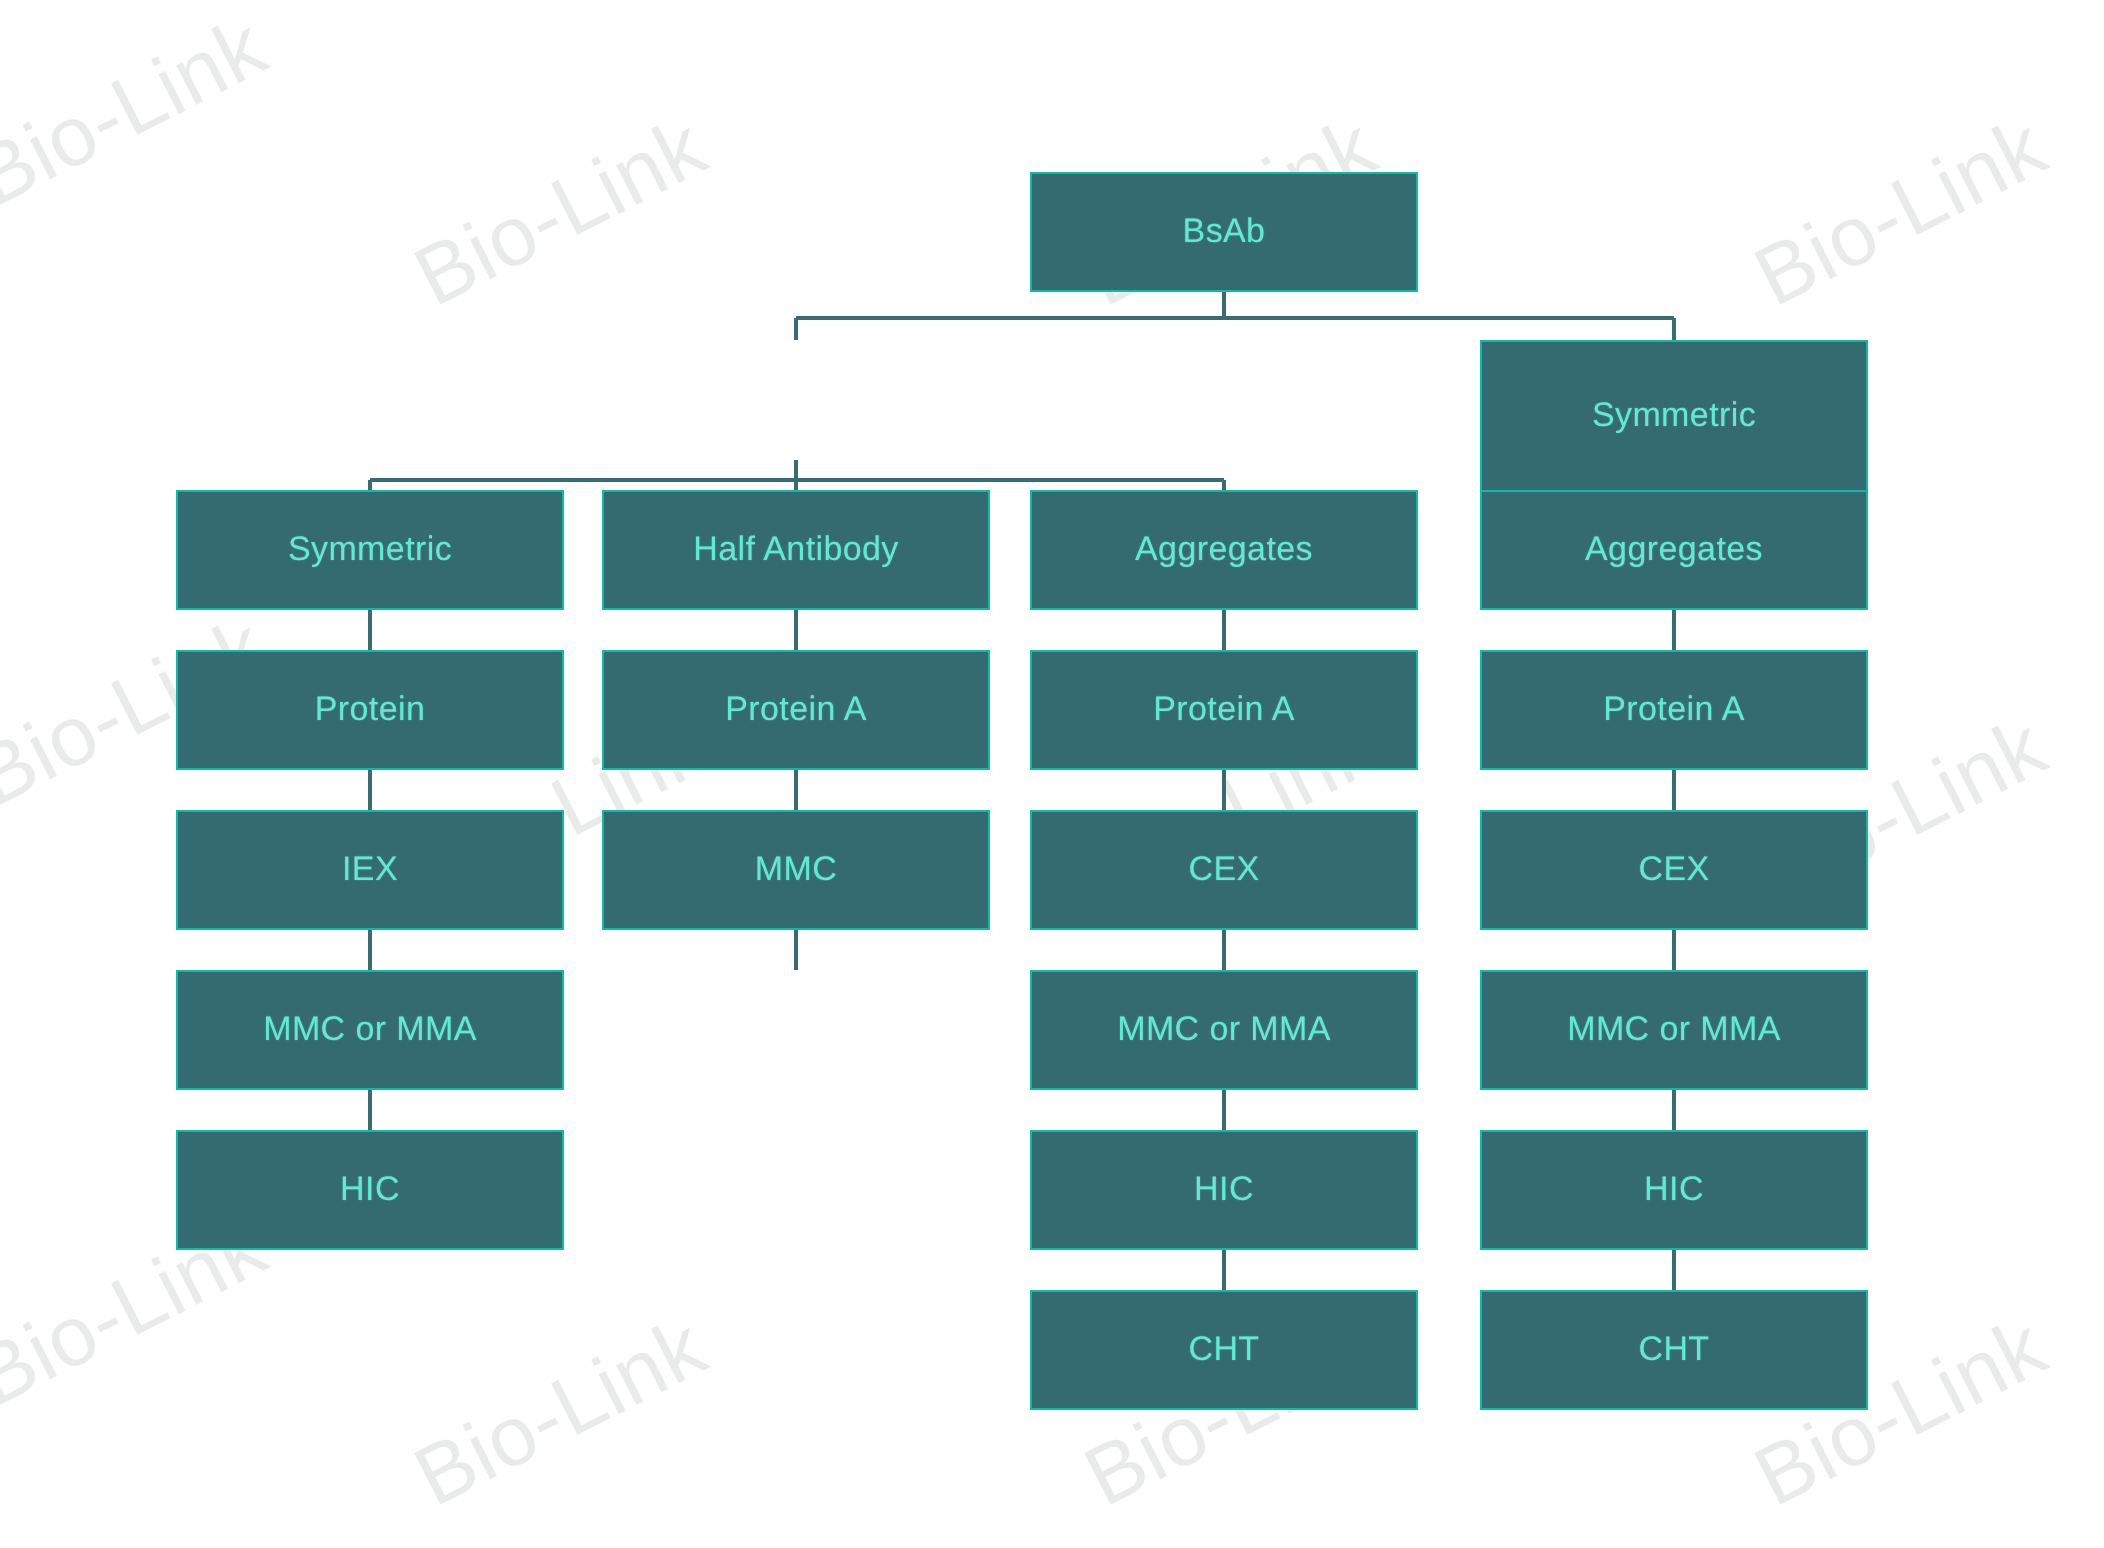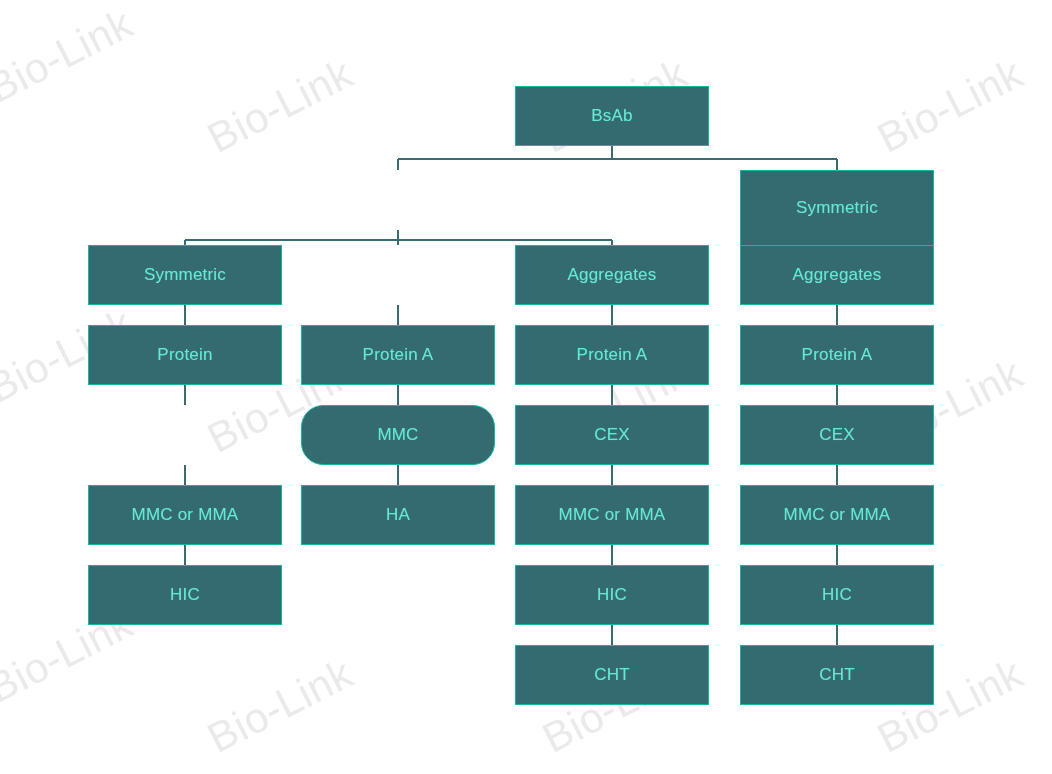--- a/index.html
+++ b/index.html
@@ -135,25 +135,26 @@
       <div class="conn conn-v" style="left: 836px; top: 465px; height: 20px;"></div>
       <div class="conn conn-v" style="left: 836px; top: 545px; height: 20px;"></div>
       <div class="conn conn-v" style="left: 836px; top: 625px; height: 20px;"></div>
     </div>
 
   <div id="node-layer">
       <div class="node" style="left: 515px; top: 86px; width: 194px; height: 60px;">BsAb</div>
       <div class="node" style="left: 740px; top: 170px; width: 194px; height: 77px;">Symmetric</div>
       <div class="node" style="left: 88px; top: 245px; width: 194px; height: 60px;">Symmetric</div>
       <div class="node" style="left: 88px; top: 325px; width: 194px; height: 60px;">Protein</div>
+      <div class="node" style="left: 88px; top: 405px; width: 194px; height: 60px;">IEX</div>
       <div class="node" style="left: 88px; top: 485px; width: 194px; height: 60px;">MMC or MMA</div>
       <div class="node" style="left: 88px; top: 565px; width: 194px; height: 60px;">HIC</div>
+      <div class="node" style="left: 301px; top: 245px; width: 194px; height: 60px;">Half Antibody</div>
       <div class="node" style="left: 301px; top: 325px; width: 194px; height: 60px;">Protein A</div>
-      <div class="node" style="left: 301px; top: 405px; width: 194px; height: 60px; border-radius: 22px;">MMC</div>
-      <div class="node" style="left: 301px; top: 485px; width: 194px; height: 60px;">HA</div>
+      <div class="node" style="left: 301px; top: 405px; width: 194px; height: 60px;">MMC</div>
       <div class="node" style="left: 515px; top: 245px; width: 194px; height: 60px;">Aggregates</div>
       <div class="node" style="left: 515px; top: 325px; width: 194px; height: 60px;">Protein A</div>
       <div class="node" style="left: 515px; top: 405px; width: 194px; height: 60px;">CEX</div>
       <div class="node" style="left: 515px; top: 485px; width: 194px; height: 60px;">MMC or MMA</div>
       <div class="node" style="left: 515px; top: 565px; width: 194px; height: 60px;">HIC</div>
       <div class="node" style="left: 515px; top: 645px; width: 194px; height: 60px;">CHT</div>
       <div class="node" style="left: 740px; top: 245px; width: 194px; height: 60px;">Aggregates</div>
       <div class="node" style="left: 740px; top: 325px; width: 194px; height: 60px;">Protein A</div>
       <div class="node" style="left: 740px; top: 405px; width: 194px; height: 60px;">CEX</div>
       <div class="node" style="left: 740px; top: 485px; width: 194px; height: 60px;">MMC or MMA</div>

